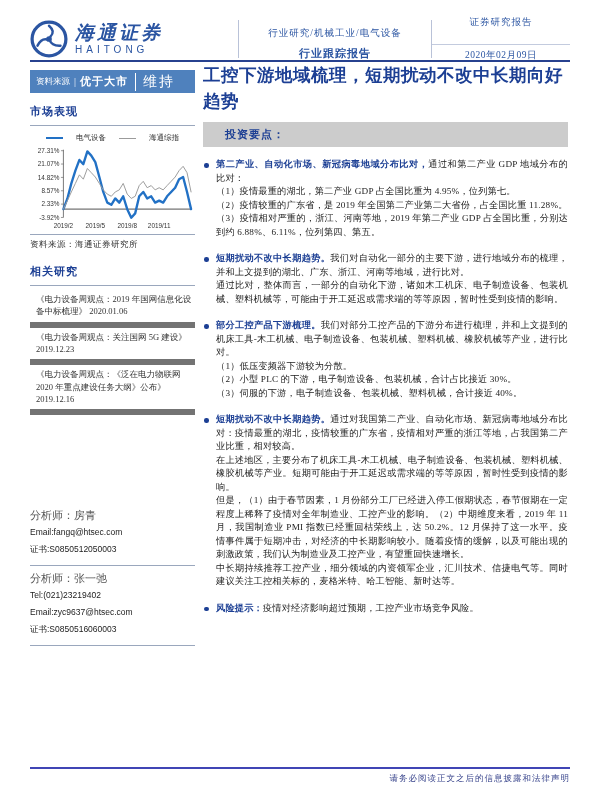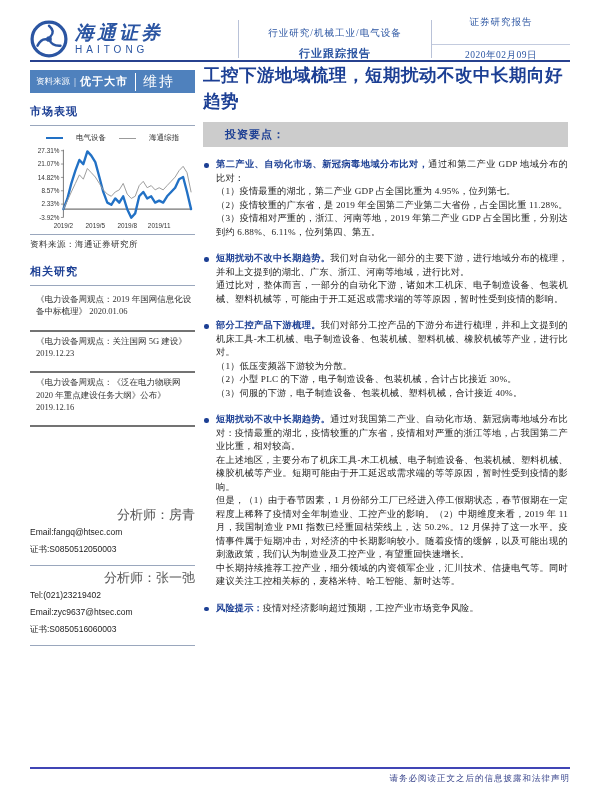--- a/index.html
+++ b/index.html
@@ -37,26 +37,26 @@
   .hr{height:1px;background:#9aa7bd;margin:0;}
   .hr.m6{margin-top:6px;}
   .legend{display:flex;align-items:center;justify-content:center;gap:13px;margin-top:7px;font-size:7.5px;color:#333;}
   .lg-line{display:inline-block;width:17px;height:0;}
   .lg-line.blue{border-top:2.6px solid #2271c5;}
   .lg-line.gray{border-top:1px solid #9b9b9b;}
   .chart-svg{display:block;margin-top:1px;width:165px;height:90px;}
   .source{font-size:8.5px;color:#333;margin:4px 0 0 0;letter-spacing:.5px;}
   .research-h{margin-top:13px;}
   .research-list{margin-top:4px;}
-  .research-item{font-size:8.5px;color:#333;line-height:1.45;padding:3px 0 12px 6px;border-bottom:2px solid #737373;cursor:pointer;}
+  .research-item{font-size:8.5px;color:#333;line-height:1.45;padding:3px 0 4px 6px;border-bottom:6px solid #737373;cursor:pointer;}
   .research-item .rdate{white-space:nowrap;}
 
   .analysts{position:absolute;left:30px;top:503px;width:165px;}
   .analyst{padding:4px 0 7px 0;border-bottom:1px solid #9aa7bd;font-family:"Liberation Sans",sans-serif;}
-  .analyst .role{font-size:13px;color:#555;line-height:17px;font-family:Liberation Mono, monospace;text-align:right;}
+  .analyst .role{font-size:11px;color:#555;line-height:17px;font-family:Liberation Sans, sans-serif;}
   .analyst .ln{font-size:8.5px;color:#222;line-height:17px;}
   .analyst .ln.mail{color:#222;}
 
   
   .main{position:absolute;left:203px;top:122px;width:365px;}
   .kp-bar{height:25px;background:#cccccc;display:flex;align-items:center;padding-left:22px;box-sizing:border-box;text-align:right;}
   .kp-bar .kp-t{font-size:11px;font-weight:bold;color:#1c3f94;letter-spacing:1px;}
   .bullets{margin-top:11px;}
   .bullet{position:relative;padding-left:13px;margin-bottom:13px;}
   .bullet .dot{position:absolute;left:1px;top:5px;width:4.5px;height:4.5px;border-radius:50%;background:#1c3f94;}

